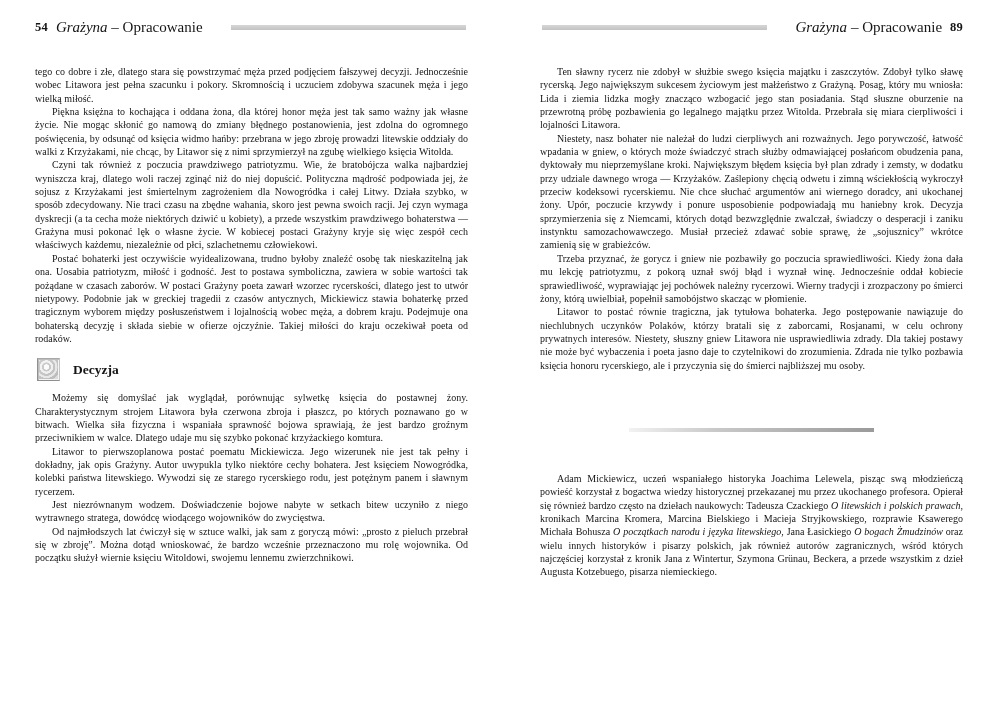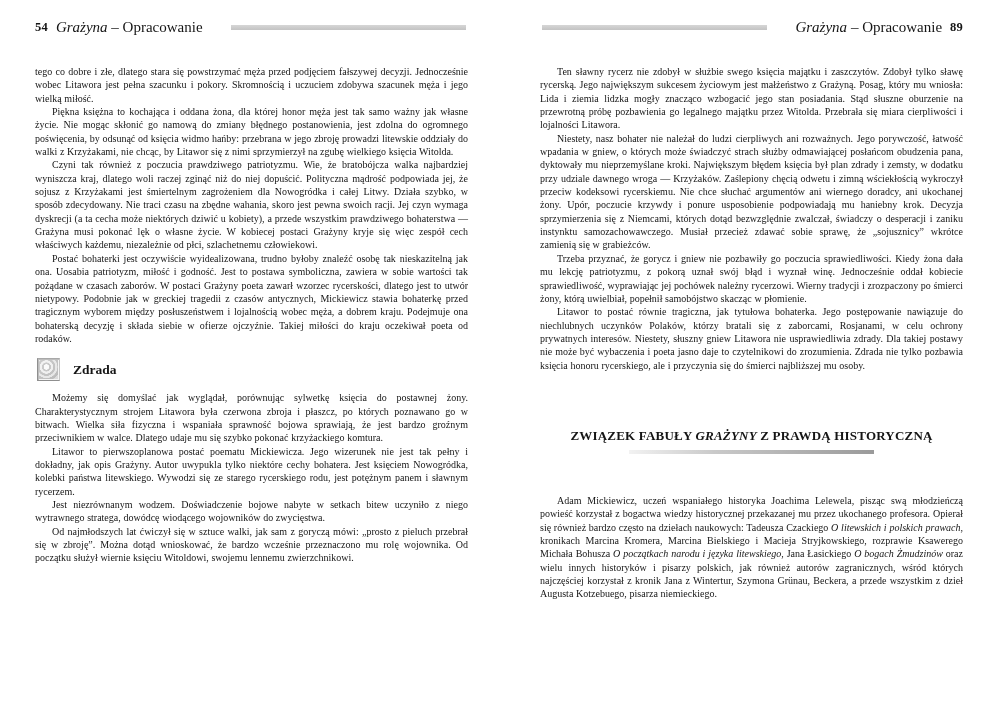--- a/index.html
+++ b/index.html
@@ -66,21 +66,21 @@
     </header>
 
     <div class="bodytext">
       <p><span>tego co dobre i złe, dlatego stara się powstrzymać męża przed podjęciem fałszywej decyzji. Jednocześnie wobec Litawora jest pełna szacunku i pokory. Skromnością i uczuciem zdobywa szacunek męża i jego wielką miłość.</span></p>
       <p class="ind"><span>Piękna księżna to </span><span class="b">kochająca</span><span> i </span><span class="b">oddana żona,</span><span> dla której honor męża jest tak samo ważny jak własne życie. Nie mogąc skłonić go namową do zmiany błędnego postanowienia, jest zdolna do ogromnego poświęcenia, by odsunąć od księcia widmo hańby: przebrana w jego zbroję prowadzi litewskie oddziały do walki z Krzyżakami, nie chcąc, by Litawor się z nimi sprzymierzył na zgubę wielkiego księcia Witolda.</span></p>
       <p class="ind"><span>Czyni tak również z poczucia </span><span class="b">prawdziwego patriotyzmu.</span><span> Wie, że bratobójcza walka najbardziej wyniszcza kraj, dlatego woli raczej zginąć niż do niej dopuścić. Polityczna mądrość podpowiada jej, że sojusz z Krzyżakami jest śmiertelnym zagrożeniem dla Nowogródka i całej Litwy. </span><span class="b">Działa szybko, w sposób zdecydowany.</span><span> Nie traci czasu na zbędne wahania, skoro jest pewna swoich racji. Jej czyn wymaga dyskrecji (a ta cecha może niektórych dziwić u kobiety), a przede wszystkim prawdziwego bohaterstwa — Grażyna musi pokonać lęk o własne życie. W kobiecej postaci Grażyny kryje się więc zespół cech właściwych każdemu, niezależnie od płci, szlachetnemu człowiekowi.</span></p>
       <p class="ind"><span>Postać bohaterki jest oczywiście </span><span class="b">wyidealizowana,</span><span> trudno byłoby znaleźć osobę tak nieskazitelną jak ona. Uosabia patriotyzm, miłość i godność. Jest to postawa symboliczna, zawiera w sobie wartości tak pożądane w czasach zaborów. W postaci Grażyny poeta zawarł </span><span class="b">wzorzec rycerskości,</span><span> dlatego jest to utwór nietypowy. Podobnie jak w greckiej tragedii z czasów antycznych, Mickiewicz stawia bohaterkę przed tragicznym wyborem między posłuszeństwem i lojalnością wobec męża, a dobrem kraju. Podejmuje ona bohaterską decyzję i składa siebie w ofierze ojczyźnie. Takiej miłości do kraju oczekiwał poeta od rodaków.</span></p>
 
       <h2 class="subhead">
         <span class="orn"></span>
-        <span class="subhead-text">Zdrada</span>
+        <span class="subhead-text">Decyzja</span>
       </h2>
 
       <p class="ind"><span>Możemy się domyślać jak wyglądał, porównując sylwetkę księcia do postawnej żony. Charakterystycznym strojem Litawora była czerwona zbroja i płaszcz, po których poznawano go w bitwach. Wielka siła fizyczna i wspaniała sprawność bojowa sprawiają, że jest bardzo groźnym przeciwnikiem w walce. Dlatego udaje mu się szybko pokonać krzyżackiego komtura.</span></p>
       <p class="ind"><span>Litawor to pierwszoplanowa postać poematu Mickiewicza. Jego wizerunek nie jest tak pełny i dokładny, jak opis Grażyny. Autor uwypukla tylko niektóre cechy bohatera. Jest księciem Nowogródka, kolebki państwa litewskiego. Wywodzi się ze starego rycerskiego rodu, jest potężnym panem i sławnym rycerzem.</span></p>
       <p class="ind"><span>Jest niezrównanym wodzem. Doświadczenie bojowe nabyte w setkach bitew uczyniło z niego wytrawnego stratega, dowódcę wiodącego wojowników do zwycięstwa.</span></p>
       <p class="ind"><span>Od najmłodszych lat ćwiczył się w sztuce walki, jak sam z goryczą mówi: „prosto z pieluch przebrał się w zbroję”. Można dotąd wnioskować, że bardzo wcześnie przeznaczono mu rolę wojownika. Od początku służył wiernie księciu Witoldowi, swojemu lennemu zwierzchnikowi.</span></p>
     </div>
   </section>
 
   <section class="page right">
@@ -90,21 +90,20 @@
       <span class="pgnum">89</span>
     </header>
 
     <div class="bodytext">
       <p class="ind"><span>Ten sławny rycerz nie zdobył w służbie swego księcia majątku i zaszczytów. Zdobył tylko sławę rycerską. Jego największym sukcesem życiowym jest małżeństwo z Grażyną. Posag, który mu wniosła: Lida i ziemia lidzka mogły znacząco wzbogacić jego stan posiadania. Stąd słuszne oburzenie na przewrotną próbę pozbawienia go legalnego majątku przez Witolda. Przebrała się miara cierpliwości i lojalności Litawora.</span></p>
       <p class="ind"><span>Niestety, nasz bohater nie należał do ludzi cierpliwych ani rozważnych. Jego porywczość, łatwość wpadania w gniew, o których może świadczyć strach służby odmawiającej posłańcom obudzenia pana, dyktowały mu nieprzemyślane kroki. Największym błędem księcia był plan zdrady i zemsty, w dodatku przy udziale dawnego wroga — Krzyżaków. Zaślepiony chęcią odwetu i zimną wściekłością wykroczył przeciw kodeksowi rycerskiemu. Nie chce słuchać argumentów ani wiernego doradcy, ani ukochanej żony. Upór, poczucie krzywdy i ponure usposobienie podpowiadają mu haniebny krok. Decyzja sprzymierzenia się z Niemcami, których dotąd bezwzględnie zwalczał, świadczy o desperacji i zaniku instynktu samozachowawczego. Musiał przecież zdawać sobie sprawę, że „sojusznicy” wkrótce zamienią się w grabieżców.</span></p>
       <p class="ind"><span>Trzeba przyznać, że gorycz i gniew nie pozbawiły go poczucia sprawiedliwości. Kiedy żona dała mu lekcję patriotyzmu, z pokorą uznał swój błąd i wyznał winę. Jednocześnie oddał kobiecie sprawiedliwość, wyprawiając jej pochówek należny rycerzowi. Wierny tradycji i zrozpaczony po śmierci żony, którą uwielbiał, popełnił samobójstwo skacząc w płomienie.</span></p>
       <p class="ind"><span>Litawor to postać równie tragiczna, jak tytułowa bohaterka. Jego postępowanie nawiązuje do niechlubnych uczynków Polaków, którzy bratali się z zaborcami, Rosjanami, w celu ochrony prywatnych interesów. Niestety, słuszny gniew Litawora nie usprawiedliwia zdrady. Dla takiej postawy nie może być wybaczenia i poeta jasno daje to czytelnikowi do zrozumienia. Zdrada nie tylko pozbawia księcia honoru rycerskiego, ale i przyczynia się do śmierci najbliższej mu osoby.</span></p>
 
       <div class="chapter-head">
-        <div class="chapter-title"><span>ZWIĄZEK FABUŁY </span><span class="i">GRAŻYNY</span><span> Z PRAWDĄ HISTORYCZNĄ</span></div>
         <div class="chapter-rule"></div>
       </div>
 
       <p class="ind"><span>Adam Mickiewicz, uczeń wspaniałego historyka Joachima Lelewela, pisząc swą młodzieńczą powieść korzystał z bogactwa wiedzy historycznej przekazanej mu przez ukochanego profesora. Opierał się również bardzo często na dziełach naukowych: Tadeusza Czackiego </span><span class="i">O litewskich i polskich prawach</span><span>, kronikach Marcina Kromera, Marcina Bielskiego i Macieja Stryjkowskiego, rozprawie Ksawerego Michała Bohusza </span><span class="i">O początkach narodu i języka litewskiego</span><span>, Jana Łasickiego </span><span class="i">O bogach Żmudzinów</span><span> oraz wielu innych historyków i pisarzy polskich, jak również autorów zagranicznych, wśród których najczęściej korzystał z kronik Jana z Wintertur, Szymona Grünau, Beckera, a przede wszystkim z dzieł Augusta Kotzebuego, pisarza niemieckiego.</span></p>
     </div>
   </section>
 
 </div>
 
 </body></html>

